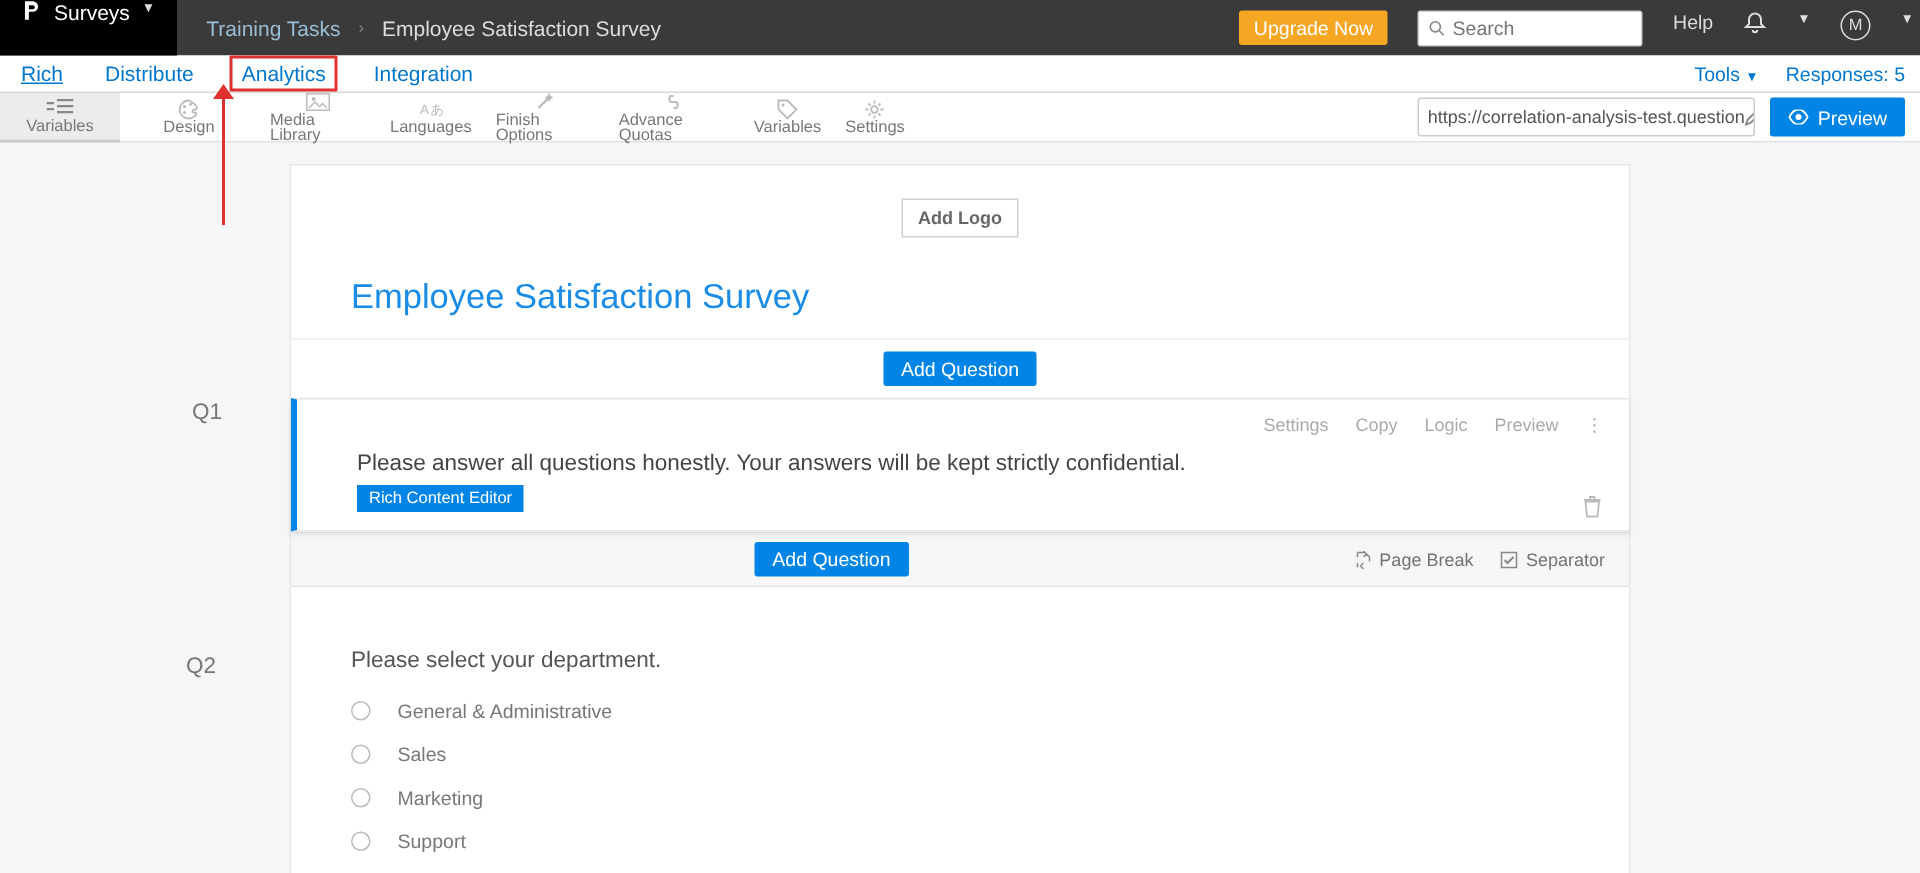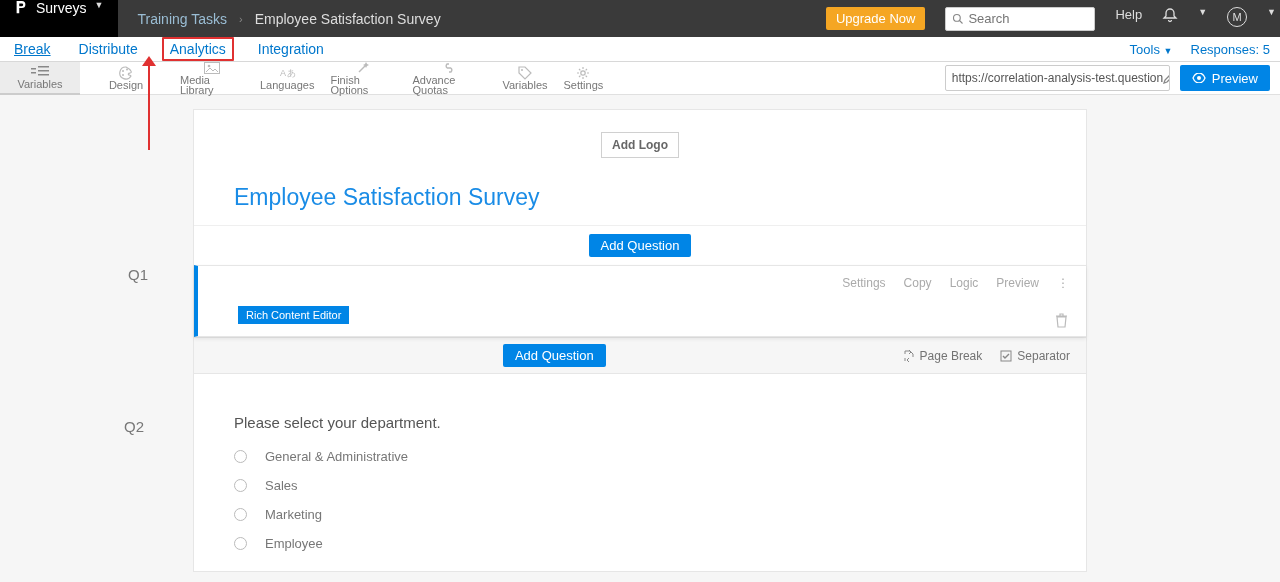--- a/index.html
+++ b/index.html
@@ -120,21 +120,21 @@
           <path fill="none" stroke="#ddd" stroke-width="1.3" d="M8 2a4 4 0 0 0-4 4v3L2 11h12l-2-2V6a4 4 0 0 0-4-4zM6.5 13a1.5 1.5 0 0 0 3 0"></path>
         </svg>
     </span>
     <span class="caret">▼</span>
     <span class="avatar">M</span>
     <span class="caret">▼</span>
   </div>
 </div>
 
 <div class="subnav">
-  <a class="edit">Break</a>
+  <a class="edit">Rich</a>
   <a>Distribute</a>
   <a class="analytics">Analytics</a>
   <a>Integration</a>
   <div class="right">
     <span class="tools"><span>Tools</span> <span class="caret" style="color:#0077cc">▼</span></span>
     <span class="responses">Responses: 5</span>
   </div>
 </div>
 
 <div class="toolbar">
@@ -252,20 +252,21 @@
     <div class="q1">
       <div class="qlabel">Q1</div>
       <div class="q1-toolbar">
         <span>Settings</span>
         <span>Copy</span>
         <span>Logic</span>
         <span>Preview</span>
         <span style="letter-spacing:-1px;">⋮</span>
       </div>
       <div class="q1-body">
+        <div class="q1-text">Please answer all questions honestly. Your answers will be kept strictly confidential.</div>
         <span class="rich-badge">Rich Content Editor</span>
       </div>
       <div class="q1-footer">
         <span class="trash">
           <svg width="13" height="15" viewBox="0 0 13 15">
               <path d="M2 4h9l-1 10H3zM1 3h11M5 1h3v2H5z" fill="none" stroke="#bbb" stroke-width="1.2"></path>
             </svg>
         </span>
       </div>
     </div>
@@ -306,20 +307,20 @@
         <div class="opt-row">
             <span class="radio"></span>
             <span>Sales</span>
           </div>
         <div class="opt-row">
             <span class="radio"></span>
             <span>Marketing</span>
           </div>
         <div class="opt-row">
             <span class="radio"></span>
-            <span>Employee</span>
+            <span>Support</span>
           </div>
 
       </div>
     </div>
 
   </div>
 </div>
 
 </body></html>

